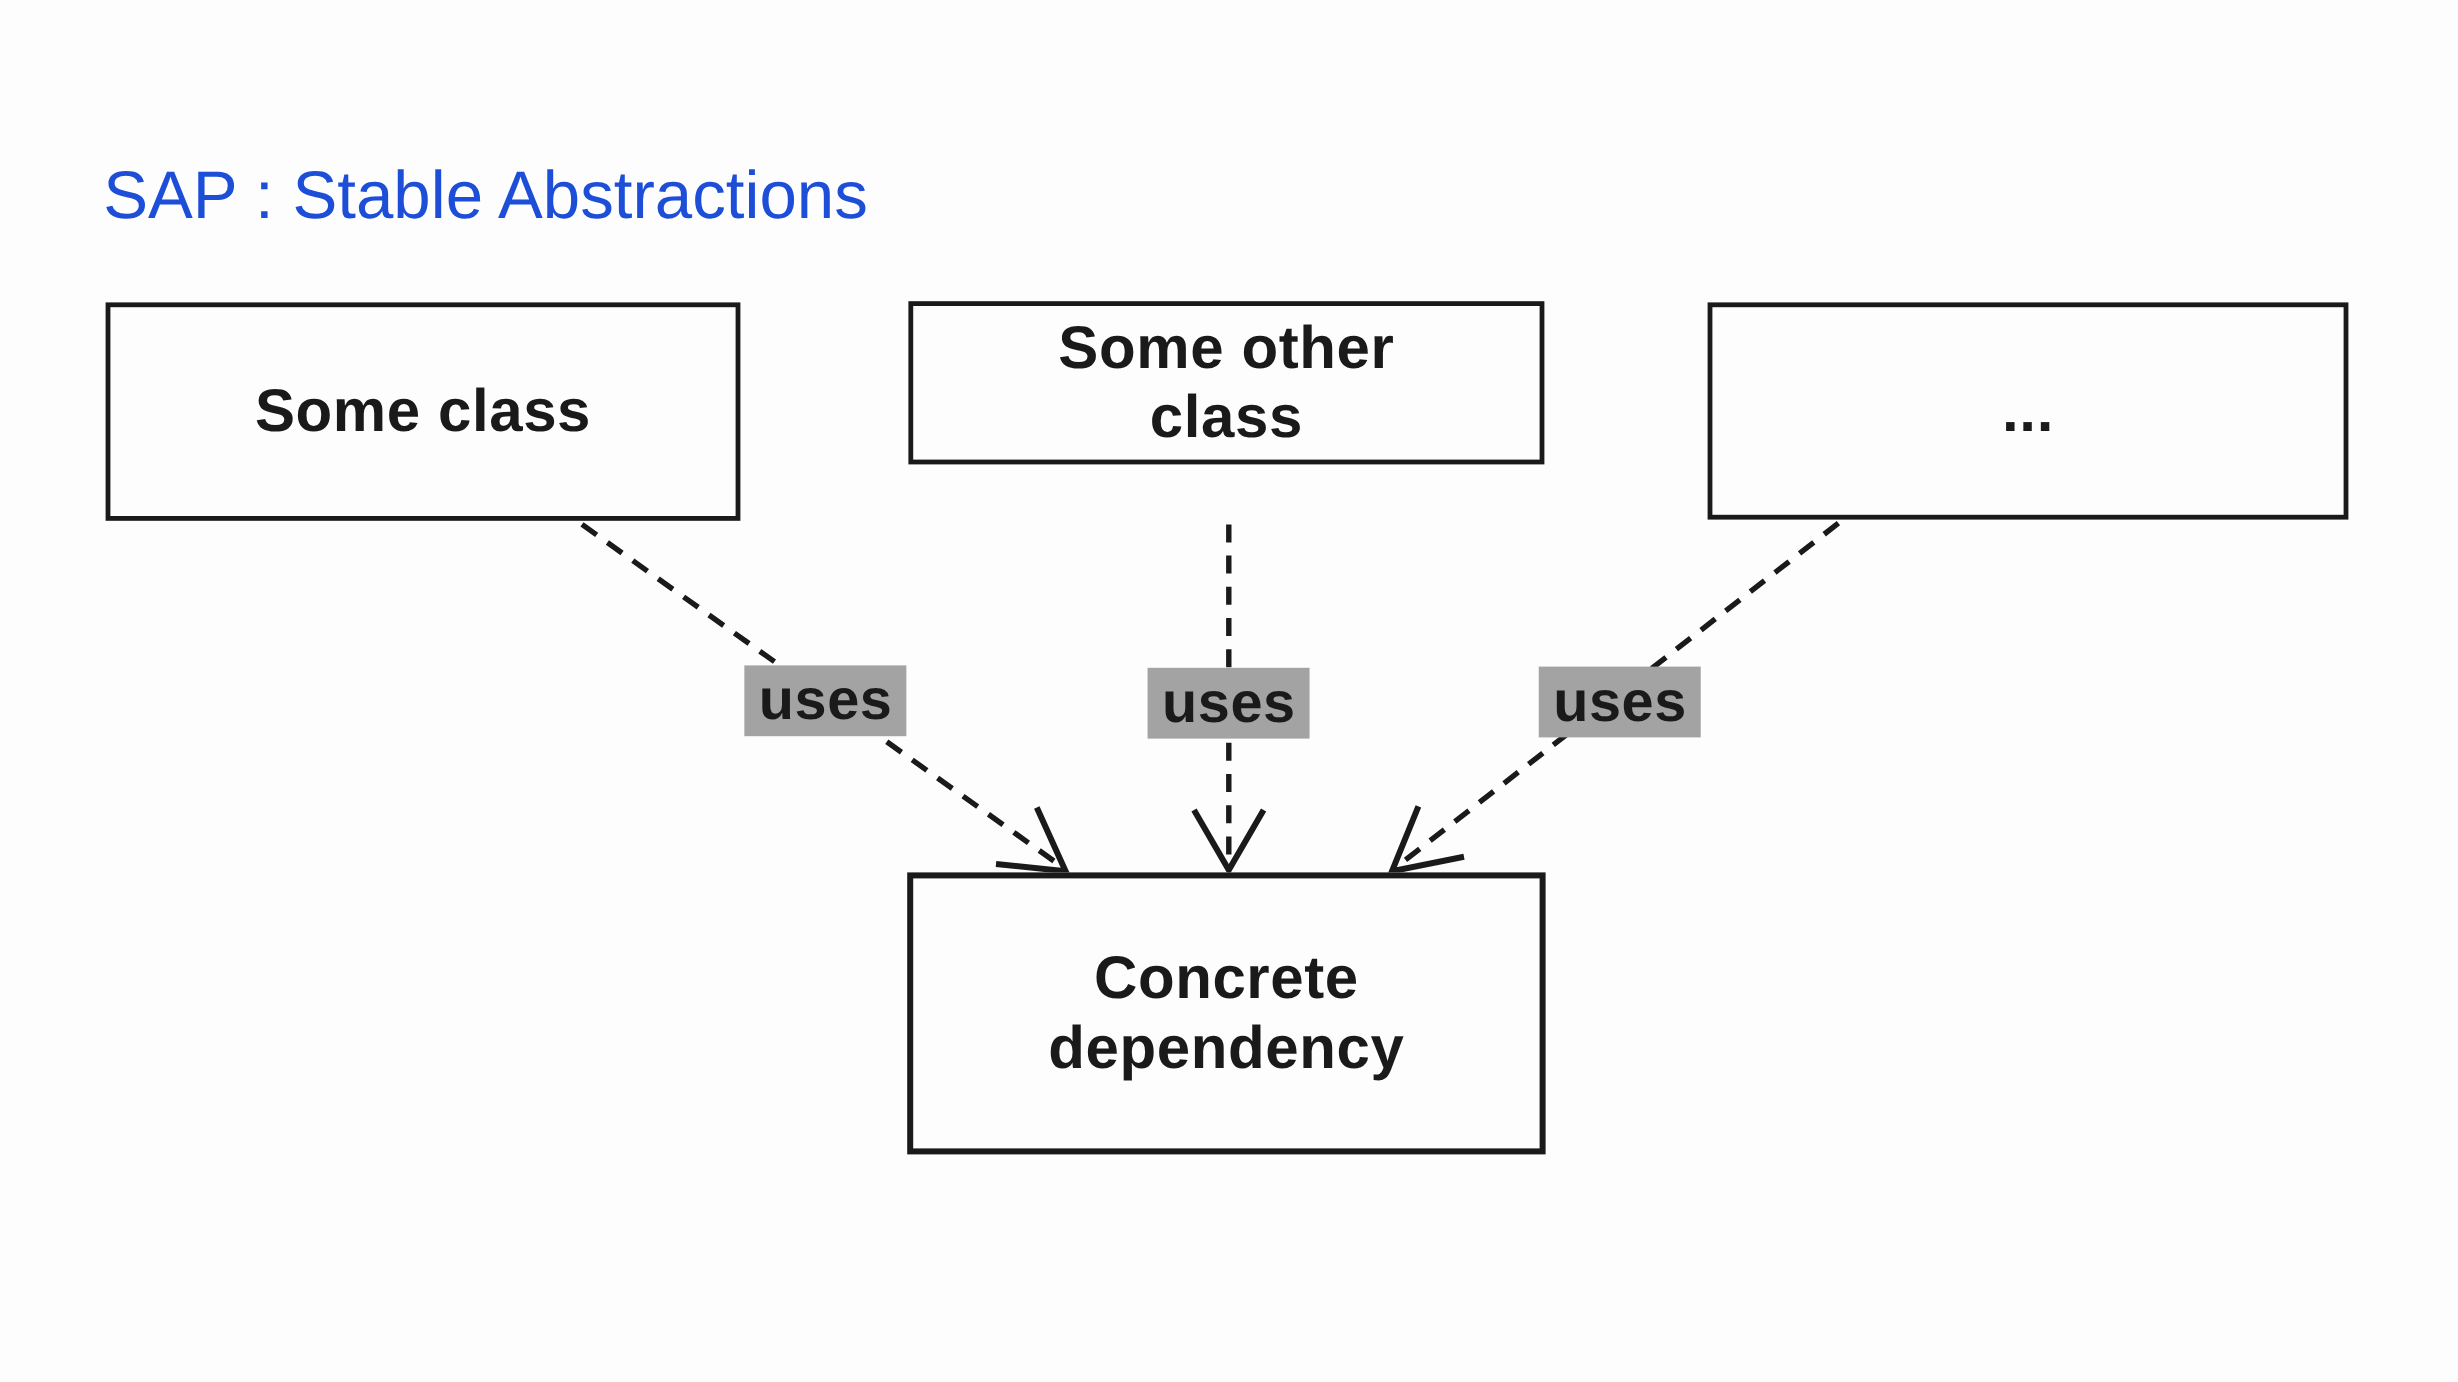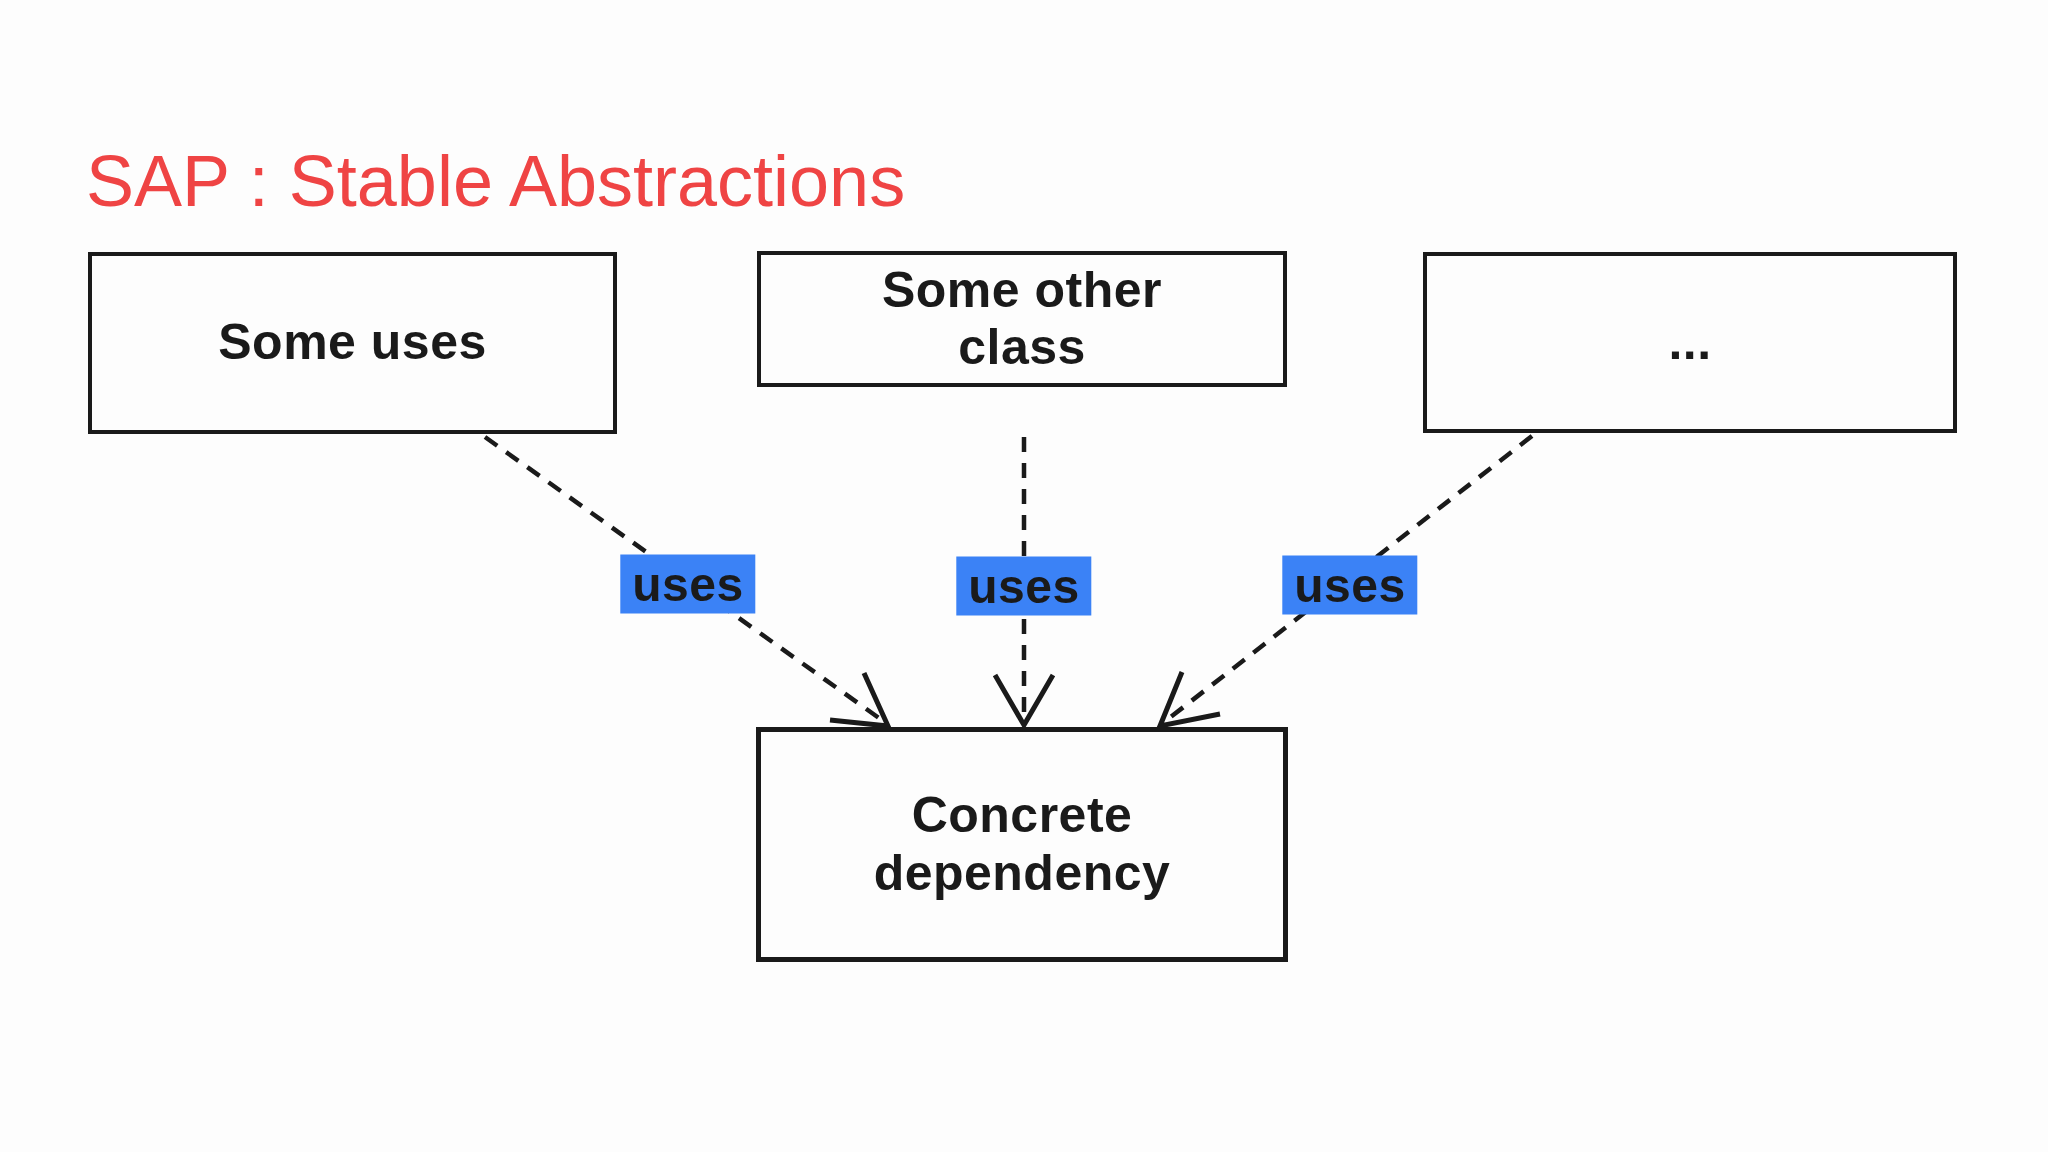--- a/index.html
+++ b/index.html
@@ -11,24 +11,24 @@
     height: 1152px;
     position: relative;
     background: #fdfdfd;
     overflow: hidden;
     font-family: "Liberation Sans", sans-serif;
   }
   .slide-title {
     position: absolute;
     left: 86px;
     top: 92px;
-    font-size: 72px;
+    font-size: 56px;
     font-weight: 200;
     letter-spacing: 0px;
-    color: #ef4444;
+    color: #1d4ed8;
     white-space: nowrap;
   }
   .uml-box {
     position: absolute;
     box-sizing: border-box;
     border: 4px solid #1a1a1a;
     background: #fdfdfd;
     display: flex;
     align-items: center;
     justify-content: center;
@@ -61,21 +61,21 @@
     fill: none;
   }
   .open-arrowhead {
     stroke: #1a1a1a;
     stroke-width: 5;
     fill: none;
   }
   .edge-label {
     position: absolute;
     transform: translate(-50%, -50%);
-    background: #3b82f6;
+    background: #a3a3a3;
     padding: 2px 12px;
     font-size: 48px;
     font-weight: 700;
     letter-spacing: 0.5px;
     color: #1a1a1a;
     white-space: nowrap;
   }
   .edge-label-1 { left: 688px;  top: 584px; }
   .edge-label-2 { left: 1024px; top: 586px; }
   .edge-label-3 { left: 1350px; top: 585px; }
@@ -94,21 +94,21 @@
     <line class="dashed-edge" x1="1024" y1="437" x2="1024" y2="722"></line>
     <polyline class="open-arrowhead" points="995,675 1024,725 1053,675"></polyline>
   </g>
   <g>
     <line class="dashed-edge" x1="1532" y1="436" x2="1163" y2="723"></line>
     <polyline class="open-arrowhead" points="1182,672 1160,726 1220,714"></polyline>
   </g>
 </svg>
 
 <div class="uml-box box-some-class">
-  <span class="box-label">Some uses</span>
+  <span class="box-label">Some class</span>
 </div>
 
 <div class="uml-box box-some-other-class">
   <span class="box-label">Some other
 class</span>
 </div>
 
 <div class="uml-box box-ellipsis">
   <span class="box-label">...</span>
 </div>

